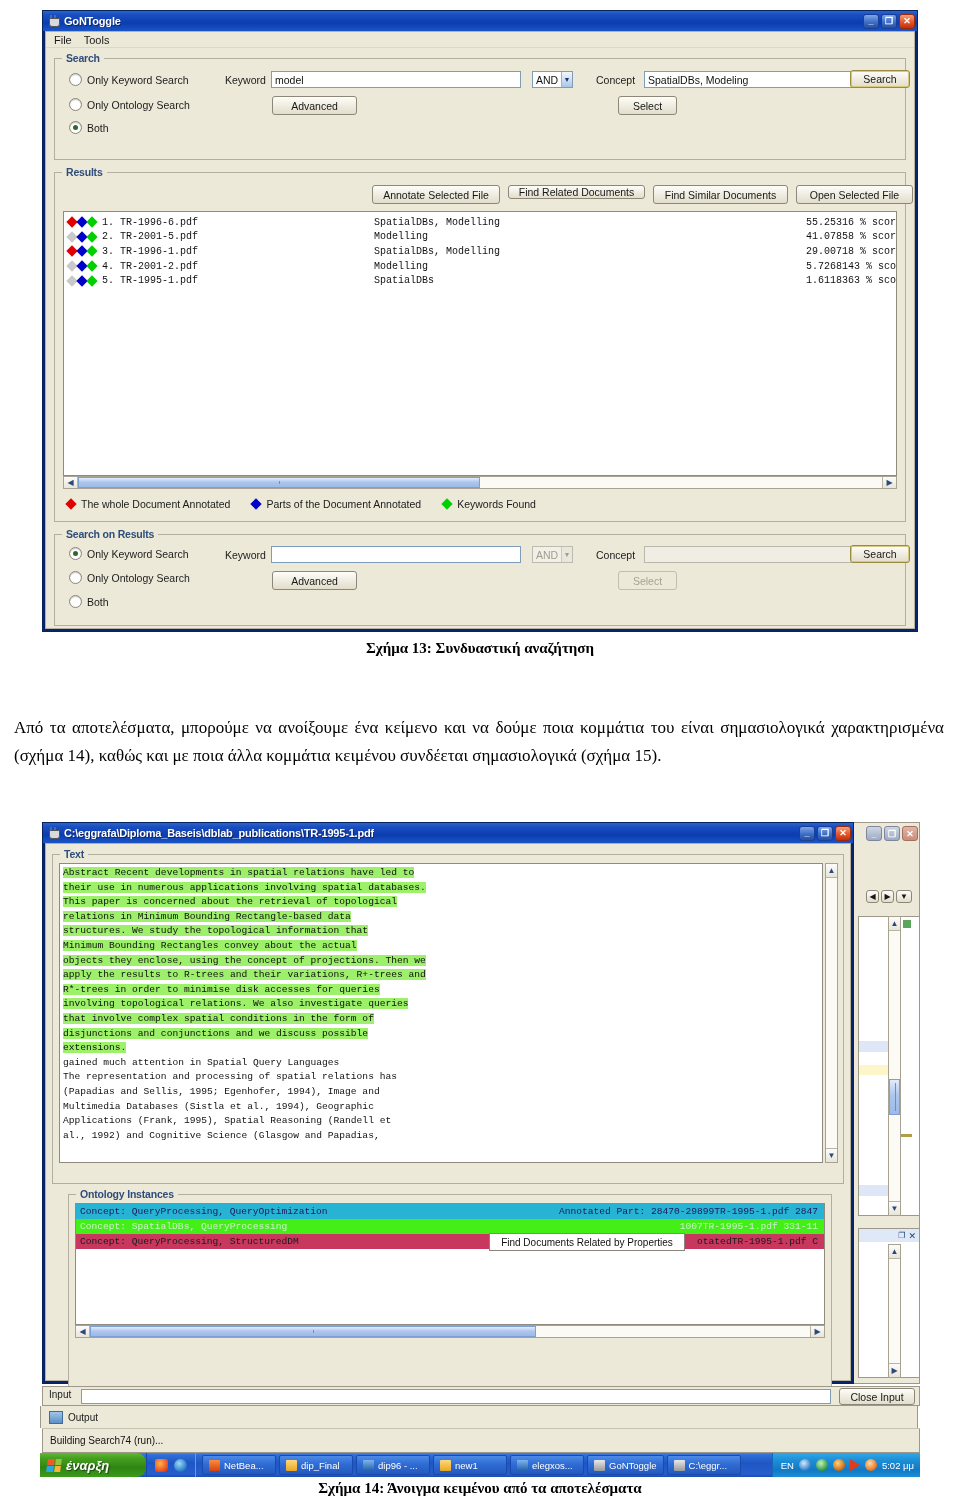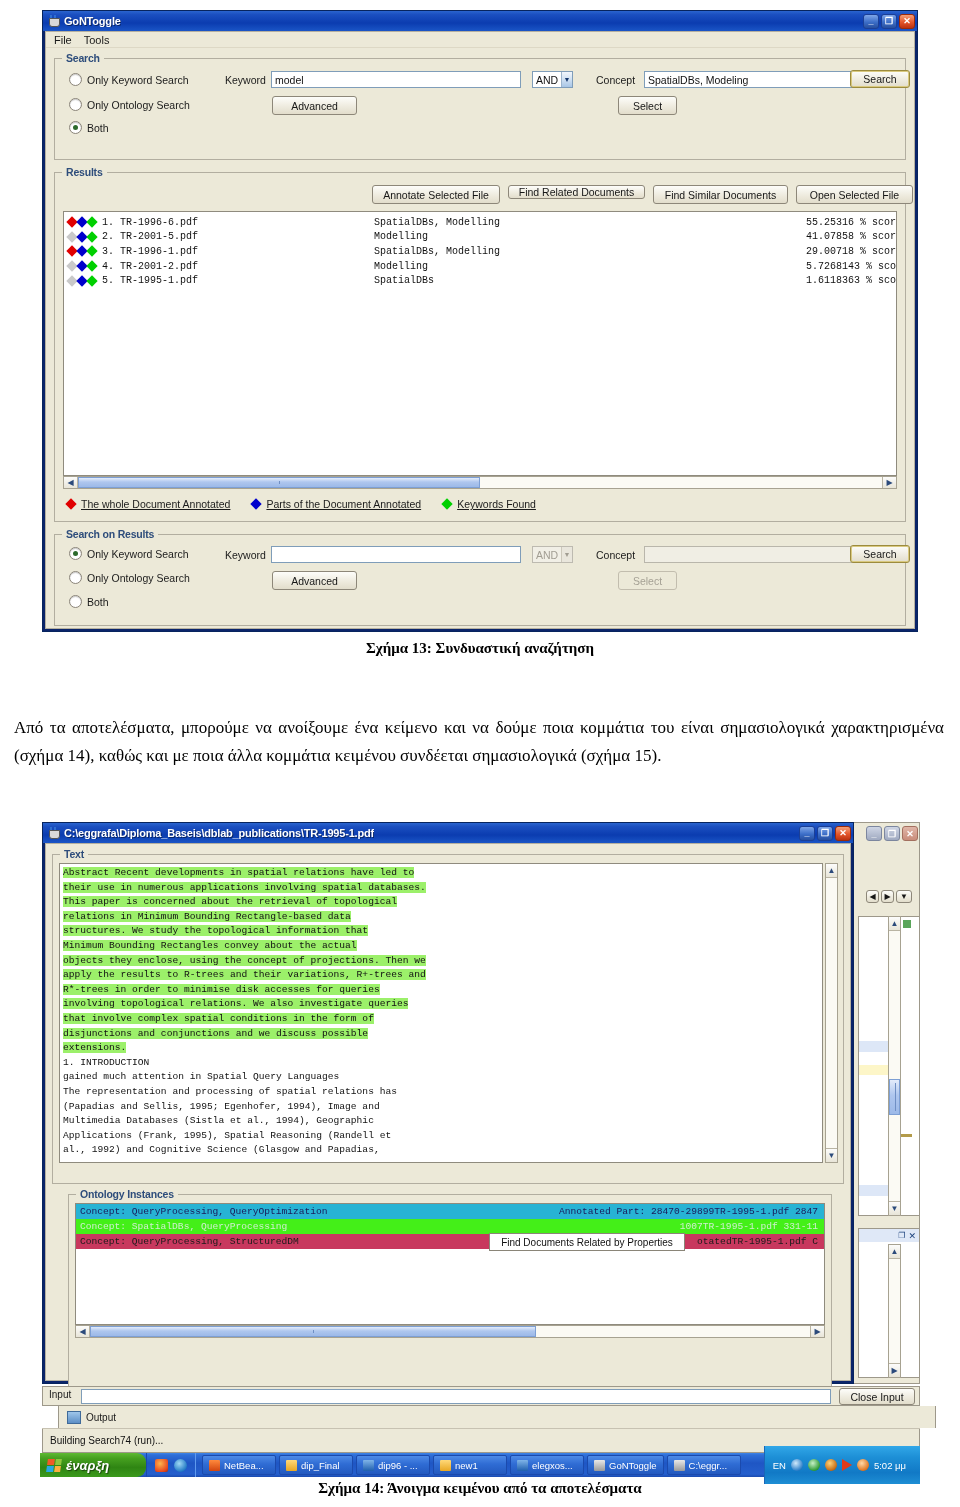--- a/index.html
+++ b/index.html
@@ -75,21 +75,21 @@
   .sbthumb{position:absolute;top:0;bottom:0;background:linear-gradient(180deg,#e3ecfb,#aec6ee 45%,#9cb9e8);
            border:1px solid #7d9fd4;box-sizing:border-box;}
   .sbthumb::after{content:"";position:absolute;left:50%;top:3px;bottom:3px;width:1px;background:#6f8fc4;}
   .vsb{position:absolute;width:13px;background:#f3f1e6;border:1px solid #a7a291;box-sizing:border-box;
        display:flex;flex-direction:column;}
   .vsb .sbbtn{width:auto;height:13px;border-right:none;border-bottom:1px solid #b9b4a3;}
   .vsb .sbbtn.b{border-bottom:none;border-top:1px solid #b9b4a3;}
   .vsb .sbtrack{flex:1;}
   .vsb .sbthumb{left:0;right:0;top:auto;bottom:auto;height:40px;}
 
-  .legend{position:absolute;display:flex;align-items:center;font-size:10.5px;color:#1b1b1b;text-decoration:underline;}
+  .legend{position:absolute;display:flex;align-items:center;font-size:10.5px;color:#1b1b1b;}
   .legend .li{display:flex;align-items:center;margin-right:22px;white-space:nowrap;}
   .legend .dia{width:8px;height:8px;margin-right:6px;}
 
   
   .caption{position:absolute;width:100%;text-align:center;font-family:"Liberation Serif",serif;font-weight:bold;
            font-size:15px;color:#000;}
   .para{position:absolute;font-family:"Liberation Serif",serif;font-size:17px;color:#000;line-height:1.62;text-align:justify;}
 
   
   .pdftext{position:absolute;background:#fff;border:1px solid #8f8b7e;box-sizing:border-box;overflow:hidden;
@@ -120,21 +120,21 @@
             text-shadow:1px 1px 1px rgba(0,0,0,.5);box-sizing:border-box;}
   .flag{width:14px;height:13px;display:grid;grid-template-columns:1fr 1fr;grid-template-rows:1fr 1fr;gap:1px;transform:skewX(-8deg);}
   .flag i{display:block;}
   .qlaunch{display:flex;align-items:center;gap:6px;padding:0 8px;border-left:1px solid #1a49ad;border-right:1px solid #5f9aee;height:24px;}
   .qi{width:13px;height:13px;border-radius:2px;}
   .tasks{display:flex;align-items:center;gap:3px;padding-left:6px;height:24px;}
   .task{height:20px;min-width:74px;display:flex;align-items:center;gap:4px;padding:0 6px;box-sizing:border-box;
         background:linear-gradient(180deg,#4e8ae6,#2f6cd4 45%,#2359bf);border:1px solid #1b4aad;border-radius:2px;
         color:#fff;font-size:9.5px;white-space:nowrap;overflow:hidden;}
   .task .ti{width:11px;height:11px;flex:0 0 auto;border-radius:1px;}
-  .tray{margin-left:auto;height:38px;display:flex;align-items:center;gap:5px;padding:0 14px 0 8px;
+  .tray{margin-left:auto;height:24px;display:flex;align-items:center;gap:5px;padding:0 6px 0 8px;
         background:linear-gradient(180deg,#31a7e8 0%,#1d8fd6 30%,#1179c6 70%,#1e8ed4 100%);
         border-left:1px solid #1a66b8;color:#fff;font-size:9.5px;}
   .trayicon{width:12px;height:12px;border-radius:50%;}
 
   .statusline{position:absolute;font-size:10px;color:#111;}
 </style>
 </head>
 <body>
 
 <div class="xpwin" style="left:42px;top:10px;width:876px;height:622px;">
@@ -412,21 +412,20 @@
             <div class="ln"><span class="hl">relations in Minimum Bounding Rectangle-based data</span></div>
             <div class="ln"><span class="hl">structures. We study the topological information that</span></div>
             <div class="ln"><span class="hl">Minimum Bounding Rectangles convey about the actual</span></div>
             <div class="ln"><span class="hl">objects they enclose, using the concept of projections. Then we</span></div>
             <div class="ln"><span class="hl">apply the results to R-trees and their variations, R+-trees and</span></div>
             <div class="ln"><span class="hl">R*-trees in order to minimise disk accesses for queries</span></div>
             <div class="ln"><span class="hl">involving topological relations. We also investigate queries</span></div>
             <div class="ln"><span class="hl">that involve complex spatial conditions in the form of</span></div>
             <div class="ln"><span class="hl">disjunctions and conjunctions and we discuss possible</span></div>
             <div class="ln"><span class="hl">extensions.</span></div>
-            <div class="ln">1. INTRODUCTION</div>
             <div class="ln">gained much attention in Spatial Query Languages</div>
             <div class="ln">The representation and processing of spatial relations has</div>
             <div class="ln">(Papadias and Sellis, 1995; Egenhofer, 1994), Image and</div>
             <div class="ln">Multimedia Databases (Sistla et al., 1994), Geographic</div>
             <div class="ln">Applications (Frank, 1995), Spatial Reasoning (Randell et</div>
             <div class="ln">al., 1992) and Cognitive Science (Glasgow and Papadias,</div>
           </div>
       </div>
 
       <div class="vsb" style="right:5px;top:8px;height:300px;">
@@ -474,21 +473,21 @@
 <div style="position:absolute;left:42px;top:1386px;width:878px;height:20px;background:#ece9d8;border:1px solid #9d988a;box-sizing:border-box;">
   <span style="position:absolute;left:6px;top:2px;font-size:10px;color:#1b1b1b;">Input</span>
   <div class="tbox" style="position:absolute;left:38px;top:2px;width:750px;height:15px;">
     <span></span>
   </div>
   <div class="btn" style="position:absolute;right:4px;top:1px;width:76px;height:17px;">
     <span>Close Input</span>
   </div>
 </div>
 
-<div style="position:absolute;left:58px;top:1406px;width:878px;height:22px;background:#ece9d8;border-left:1px solid #9d988a;border-right:1px solid #9d988a;box-sizing:border-box;display:flex;align-items:center;gap:5px;padding-left:8px;">
+<div style="position:absolute;left:40px;top:1406px;width:878px;height:22px;background:#ece9d8;border-left:1px solid #9d988a;border-right:1px solid #9d988a;box-sizing:border-box;display:flex;align-items:center;gap:5px;padding-left:8px;">
   <span style="width:12px;height:11px;background:linear-gradient(180deg,#9fc6ea,#5d8fc6);border:1px solid #3f6a99;display:inline-block;"></span>
   <span style="font-size:10px;color:#1b1b1b;">Output</span>
 </div>
 <div style="position:absolute;left:42px;top:1428px;width:878px;height:1px;background:#c7c2b2;"></div>
 <div class="statusline" style="left:50px;top:1435px;">Building Search74 (run)...</div>
 <div style="position:absolute;left:42px;top:1429px;width:878px;height:24px;background:#ece9d8;border-left:1px solid #9d988a;border-right:1px solid #9d988a;border-bottom:1px solid #9d988a;box-sizing:border-box;"></div>
 <div class="statusline" style="left:50px;top:1435px;">Building Search74 (run)...</div>
 
 <div class="taskbar" style="top:1453px;">
   <div class="startbtn">

